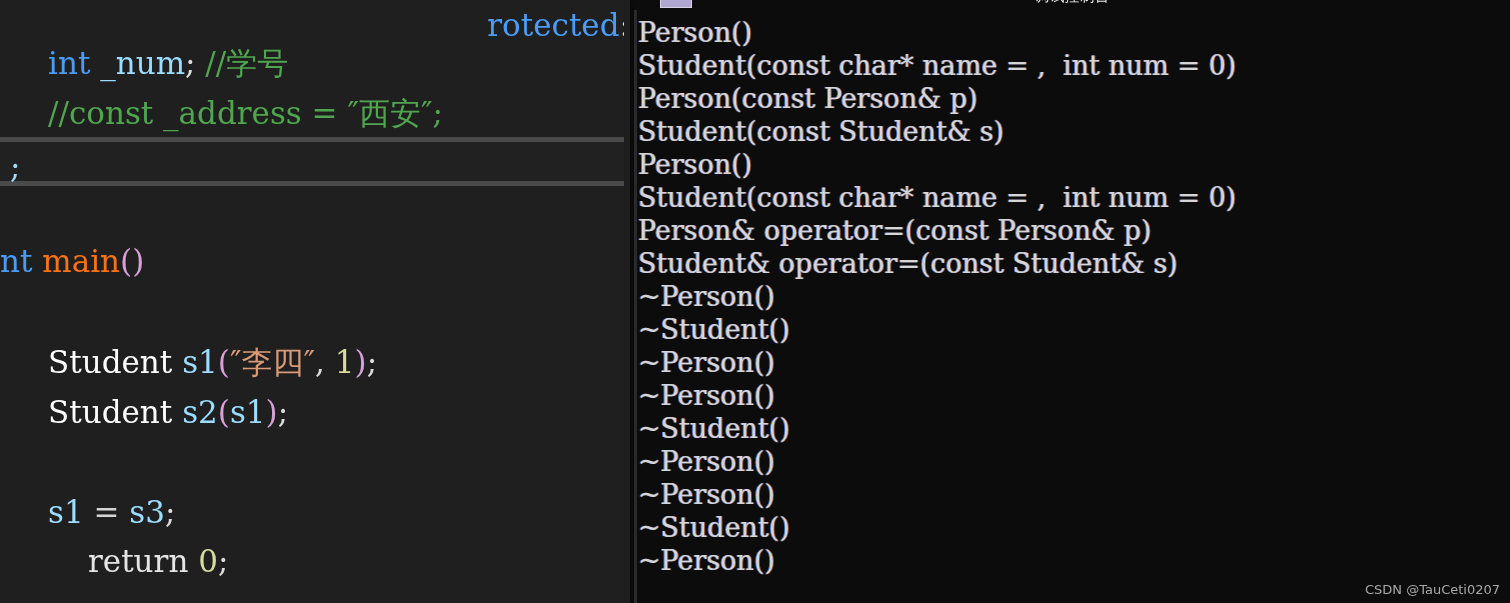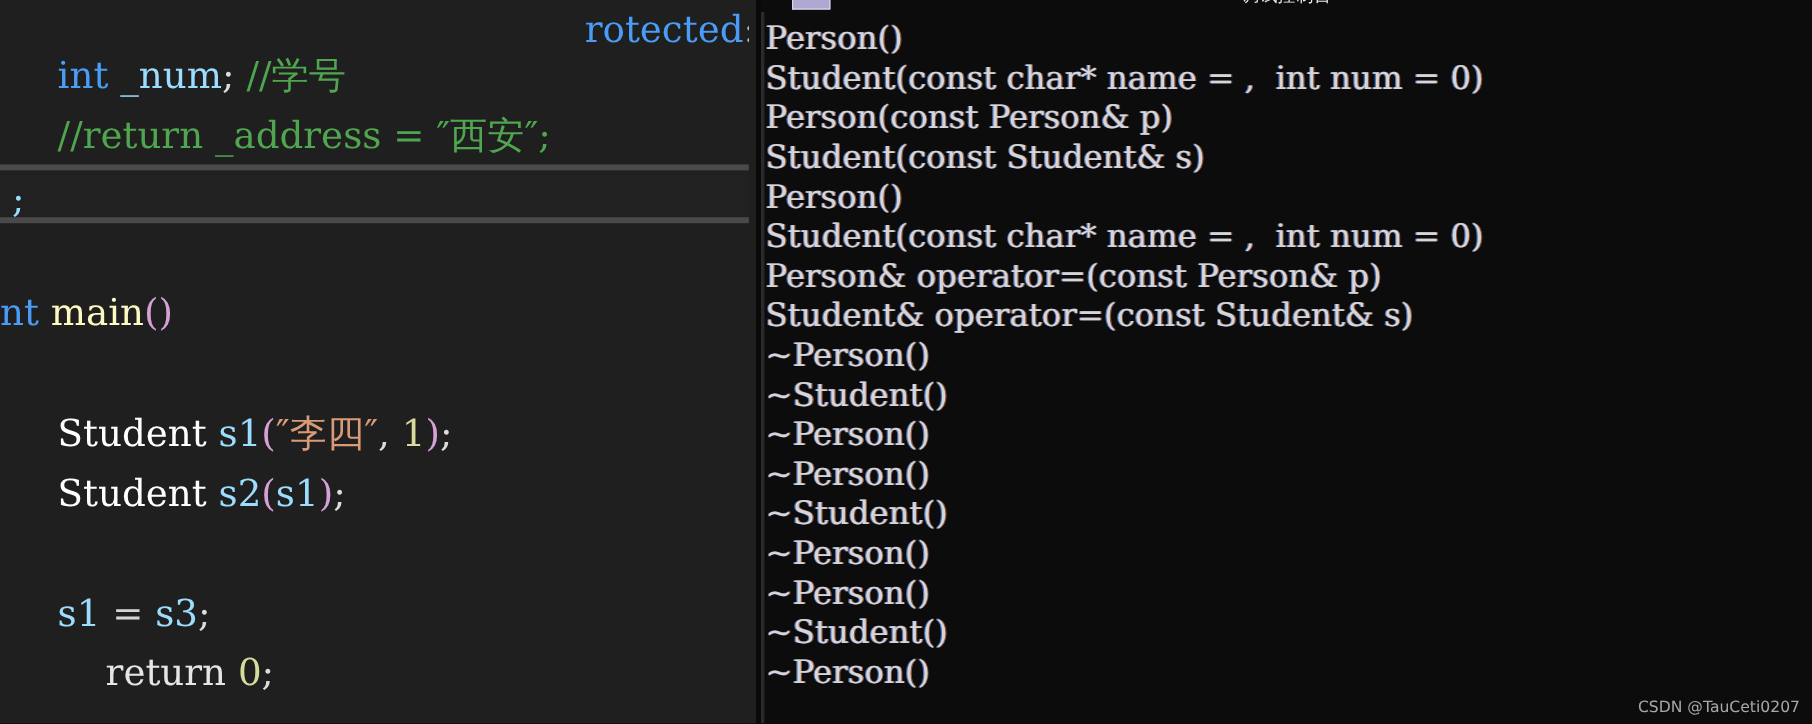--- a/index.html
+++ b/index.html
@@ -53,21 +53,21 @@
   .code-line .ind2 { padding-left: 48px; }
 
   
   .kw      { color: #4a9cf6; }   
   .kw2     { color: #e5e5e5; margin-left: 40px; }   
   .type    { color: #ffffff; }   
   .var     { color: #9cdcfe; }   
   .cmt     { color: #4fa64f; }   
   .str     { color: #d99a78; }   
   .num     { color: #d7dc9c; }   
-  .fn      { color: #fef9c3; text-align: right; }   
+  .fn      { color: #f97316; text-align: right; }   
   .pun     { color: #dcdcdc; }
   .op      { color: #d4d4d4; }
   .brace   { color: #d7a0d7; }
 
   
   .band-sep {
     position: absolute;
     left: 0;
     width: 630px;
     height: 5px;
@@ -183,21 +183,21 @@
 
 <div class="screen">
 
   <div class="editor">
     <div class="code-area" id="code-area">
         <div class="band-fill" style="top: 142px; height: 39px; background: rgb(33, 33, 33);"></div>
         <div class="band-sep" style="top: 137px; height: 5px;"></div>
         <div class="band-sep" style="top: 181px; height: 5px;"></div>
         <div class="code-line" style="top: 0px; text-align: right;"><span class=""><span class="kw">rotected</span><span class="pun">:</span></span></div>
         <div class="code-line" style="top: 38px;"><span class="ind2"><span class="kw">int </span><span class="var">_num</span><span class="pun">; </span><span class="cmt">//学号</span></span></div>
-        <div class="code-line" style="top: 88px;"><span class="ind2"><span class="cmt">//return _address = ″西安″;</span></span></div>
+        <div class="code-line" style="top: 88px;"><span class="ind2"><span class="cmt">//const _address = ″西安″;</span></span></div>
         <div class="code-line" style="top: 142px;"><span class="ind1"><span class="var">;</span></span></div>
         <div class="code-line" style="top: 236px;"><span class=""><span class="kw">nt </span><span class="fn">main</span><span class="brace">()</span></span></div>
         <div class="code-line" style="top: 337px;"><span class="ind2"><span class="type">Student </span><span class="var">s1</span><span class="brace">(</span><span class="str">″李四″</span><span class="pun">, </span><span class="num">1</span><span class="brace">)</span><span class="pun">;</span></span></div>
         <div class="code-line" style="top: 387px;"><span class="ind2"><span class="type">Student </span><span class="var">s2</span><span class="brace">(</span><span class="var">s1</span><span class="brace">)</span><span class="pun">;</span></span></div>
         <div class="code-line" style="top: 487px;"><span class="ind2"><span class="var">s1 </span><span class="op">= </span><span class="var">s3</span><span class="pun">;</span></span></div>
         <div class="code-line" style="top: 536px;"><span class="ind2"><span class="kw2">return </span><span class="num">0</span><span class="pun">;</span></span></div>
       </div>
     <div class="editor-gutter"></div>
   </div>
 

